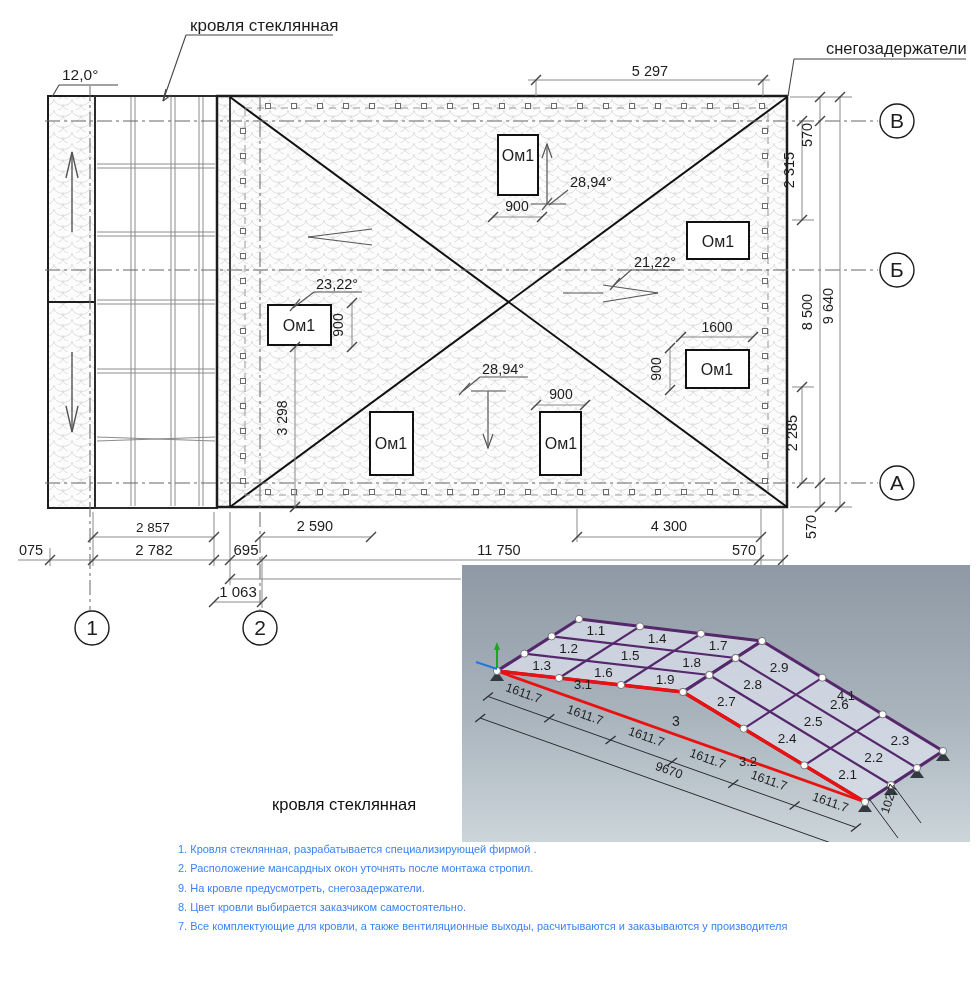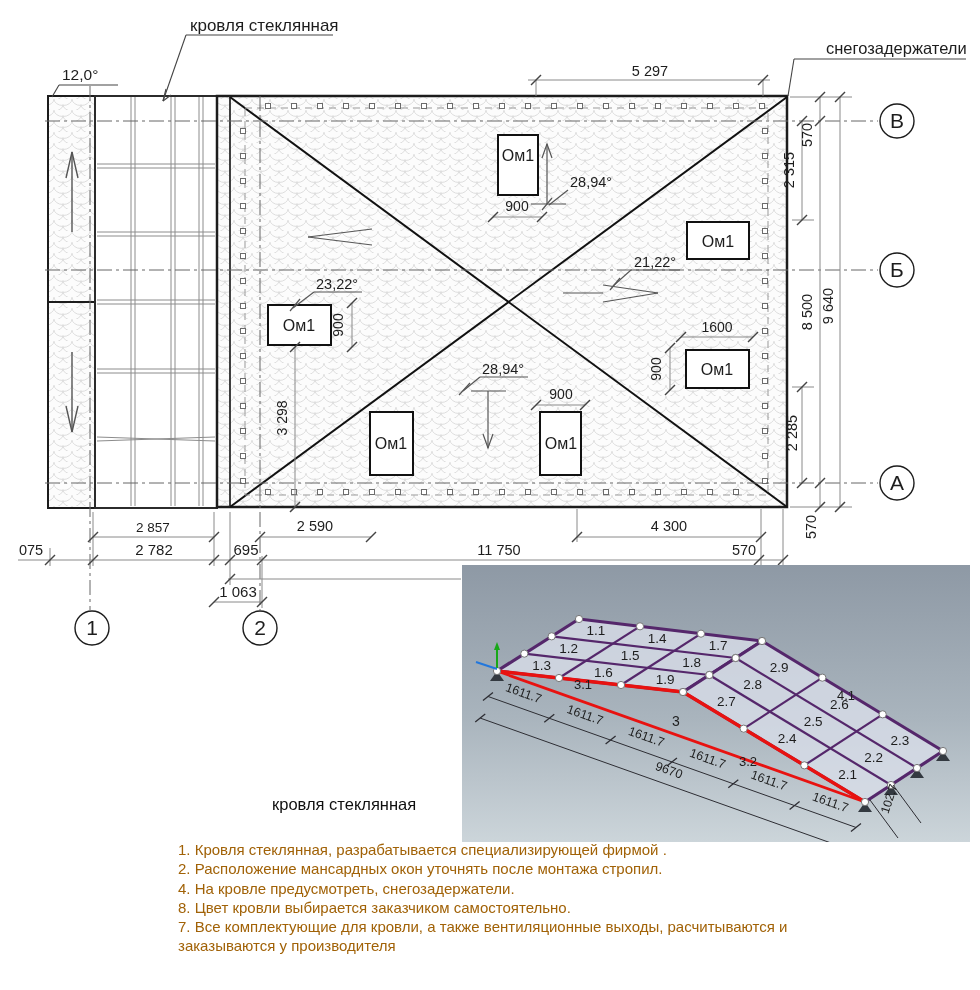--- a/index.html
+++ b/index.html
@@ -1,20 +1,20 @@
 <!DOCTYPE html>
 <html><head>
 <meta charset="utf-8">
 <style>
   html,body{margin:0;padding:0;background:#fff;}
   .stage{position:relative;width:980px;height:990px;background:#ffffff;overflow:hidden;
          font-family:"Liberation Sans",sans-serif;}
   svg{position:absolute;left:0;top:0;}
   svg text{font-family:"Liberation Sans",sans-serif;fill:#1d1d1d;}
-  .notes{position:absolute;left:178px;top:840px;width:708px;font-size:15px;line-height:19.3px;color:#a16207;}
+  .notes{position:absolute;left:178px;top:840px;width:708px;font-size:11px;line-height:19.3px;color:#3b82f6;}
   .caption-bottom{position:absolute;left:272px;top:795px;font-size:16.5px;color:#101010;}
 </style>
 </head>
 <body>
 
 <div class="stage">
 
 <svg width="980" height="990" viewBox="0 0 980 990">
   <defs>
     <pattern id="sh" width="18" height="11" patternUnits="userSpaceOnUse">
@@ -440,18 +440,18 @@
           <text x="846" y="700" font-size="13" text-anchor="middle" fill="#3f3f4a">4.1</text>
         </g>
   </g>
 </svg>
 
 <div class="caption-bottom">кровля стеклянная</div>
 
 <div class="notes">
   <div>1. Кровля стеклянная, разрабатывается специализирующей фирмой .</div>
   <div>2. Расположение мансардных окон уточнять после монтажа стропил.</div>
-  <div>4. На кровле предусмотреть, снегозадержатели.</div>
+  <div>9. На кровле предусмотреть, снегозадержатели.</div>
   <div>8. Цвет кровли выбирается заказчиком самостоятельно.</div>
   <div>7. Все комплектующие для кровли, а также вентиляционные выходы, расчитываются и заказываются у производителя</div>
 </div>
 
 </div>
 
 </body></html>

